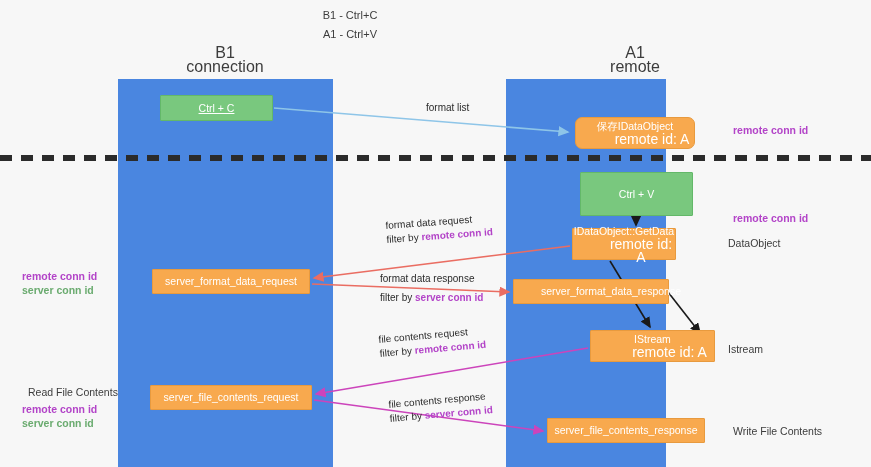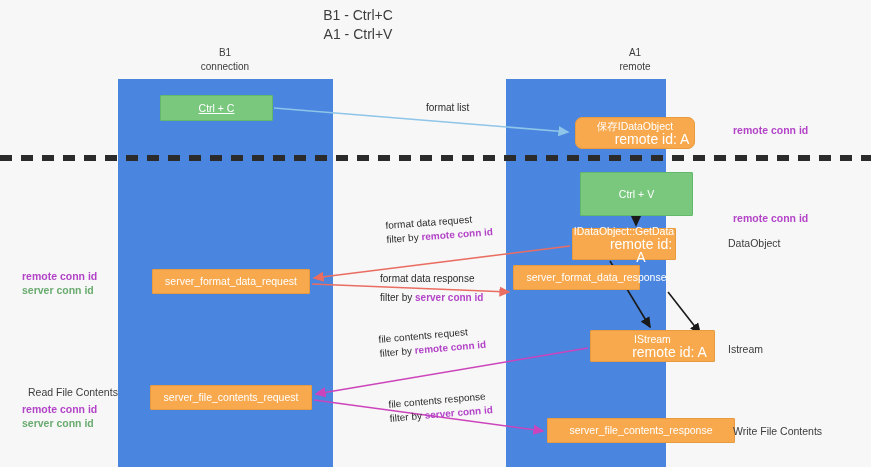--- a/index.html
+++ b/index.html
@@ -15,28 +15,28 @@
   
   .lane{
     position:absolute;
     background:#4a86e0;
   }
   #lane-b1{left:118px;top:79px;width:215px;height:388px;}
   #lane-a1{left:506px;top:79px;width:160px;height:388px;}
 
   
   #title{
-    position:absolute;left:8px;top:6px;width:700px;
+    position:absolute;left:0;top:6px;width:700px;
     text-align:center;
-    font-size:14px;line-height:19px;color:#3c3c3c;
+    font-size:11px;line-height:19px;color:#3c3c3c;
   }
   
   .lane-head{
     position:absolute;text-align:center;
-    font-size:10px;line-height:14px;color:#3c3c3c;
+    font-size:16px;line-height:14px;color:#3c3c3c;
   }
   #head-b1{left:150px;top:46px;width:150px;}
   #head-a1{left:560px;top:46px;width:150px;}
 
   
   .node{
     position:absolute;
     box-sizing:border-box;
     display:flex;flex-direction:column;
     align-items:center;justify-content:center;
@@ -48,23 +48,23 @@
   .node.green{background:#79c87e;border:1px solid #63b869;}
   .node.orange{background:#f8a94e;border:1px solid #e89a3e;}
   .node .l2{font-size:14px;padding-left:34px;}
 
   #n-ctrlc{left:160px;top:95px;width:113px;height:26px;text-decoration:underline;}
   #n-ctrlv{left:580px;top:172px;width:113px;height:44px;}
   #n-idataobject{left:575px;top:117px;width:120px;height:32px;border-radius:7px;}
   #n-getdata{left:572px;top:228px;width:104px;height:32px;}
   #n-istream{left:590px;top:330px;width:125px;height:32px;}
   #n-sfdreq{left:152px;top:269px;width:158px;height:25px;}
-  #n-sfdres{left:513px;top:265px;width:127px;height:25px;padding-left:40px;}
+  #n-sfdres{left:513px;top:279px;width:156px;height:25px;padding-left:40px;}
   #n-sfcreq{left:150px;top:385px;width:162px;height:25px;}
-  #n-sfcres{left:547px;top:418px;width:188px;height:25px;}
+  #n-sfcres{left:547px;top:418px;width:158px;height:25px;}
 
   
   .ann{position:absolute;font-size:10.5px;line-height:14px;}
   .c-purple{color:#b344c8;font-weight:bold;}
   .c-green{color:#6aab6f;font-weight:bold;}
   .c-dark{color:#3c3c3c;}
 
   #ann-remote-top{left:733px;top:123px;}
   #ann-remote-mid{left:733px;top:211px;}
   #ann-dataobject{left:728px;top:236px;}

